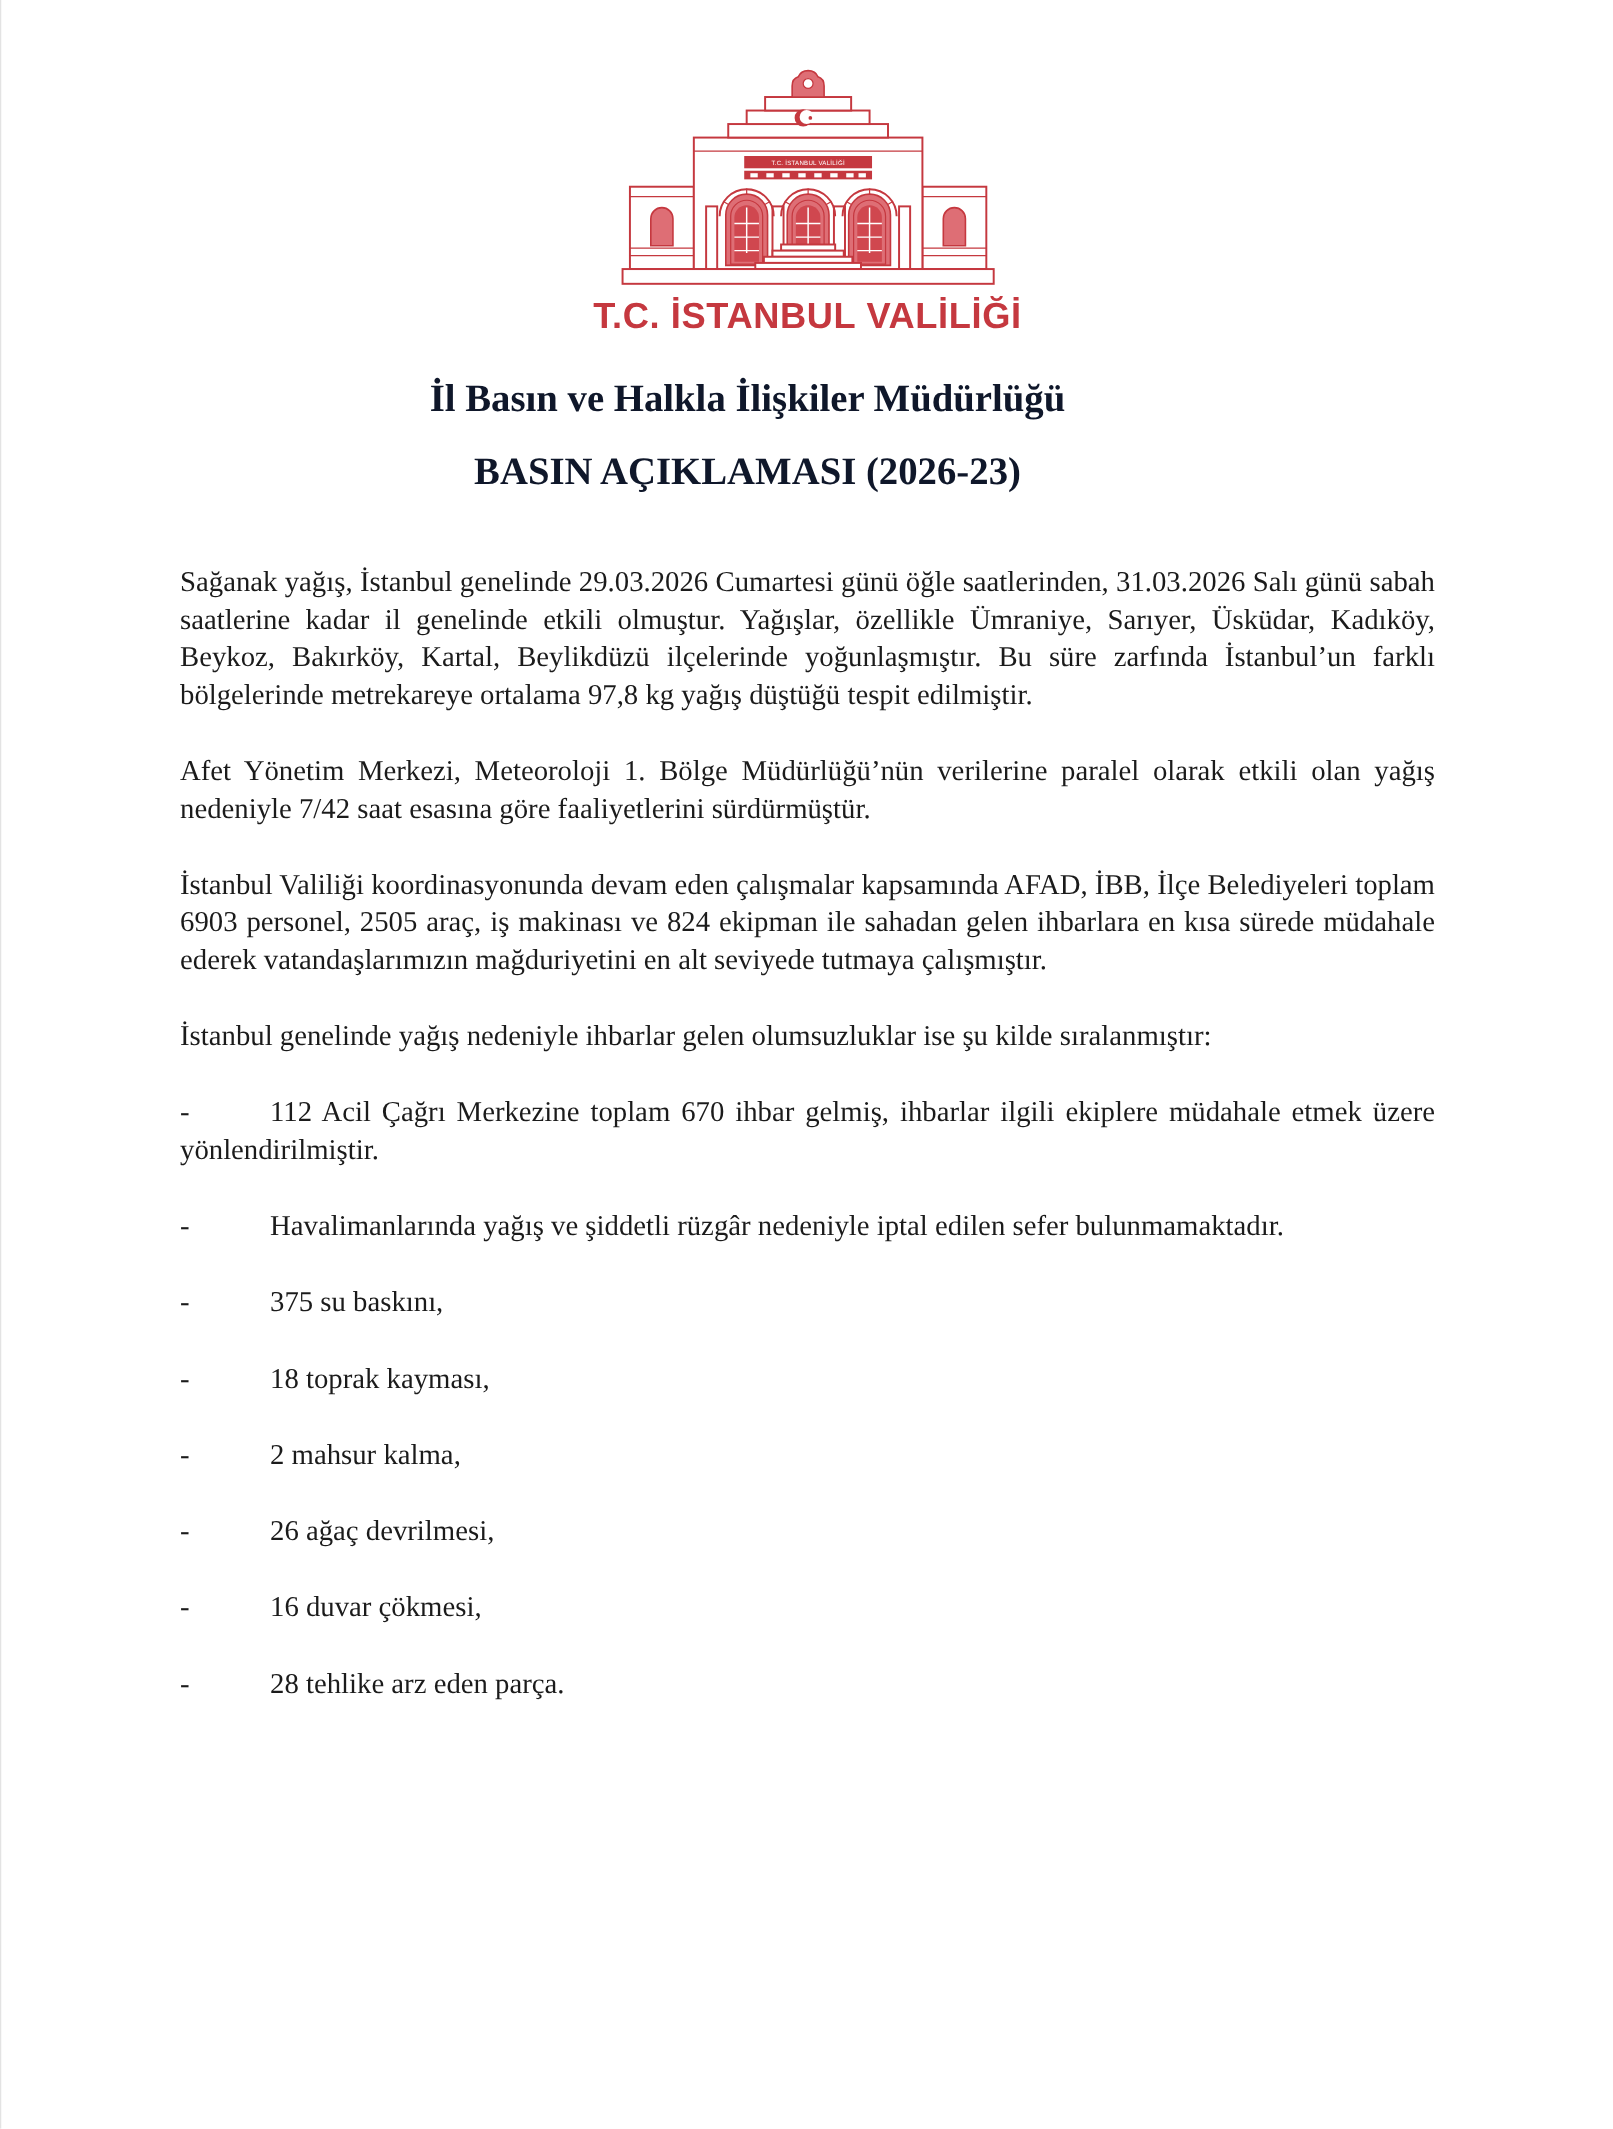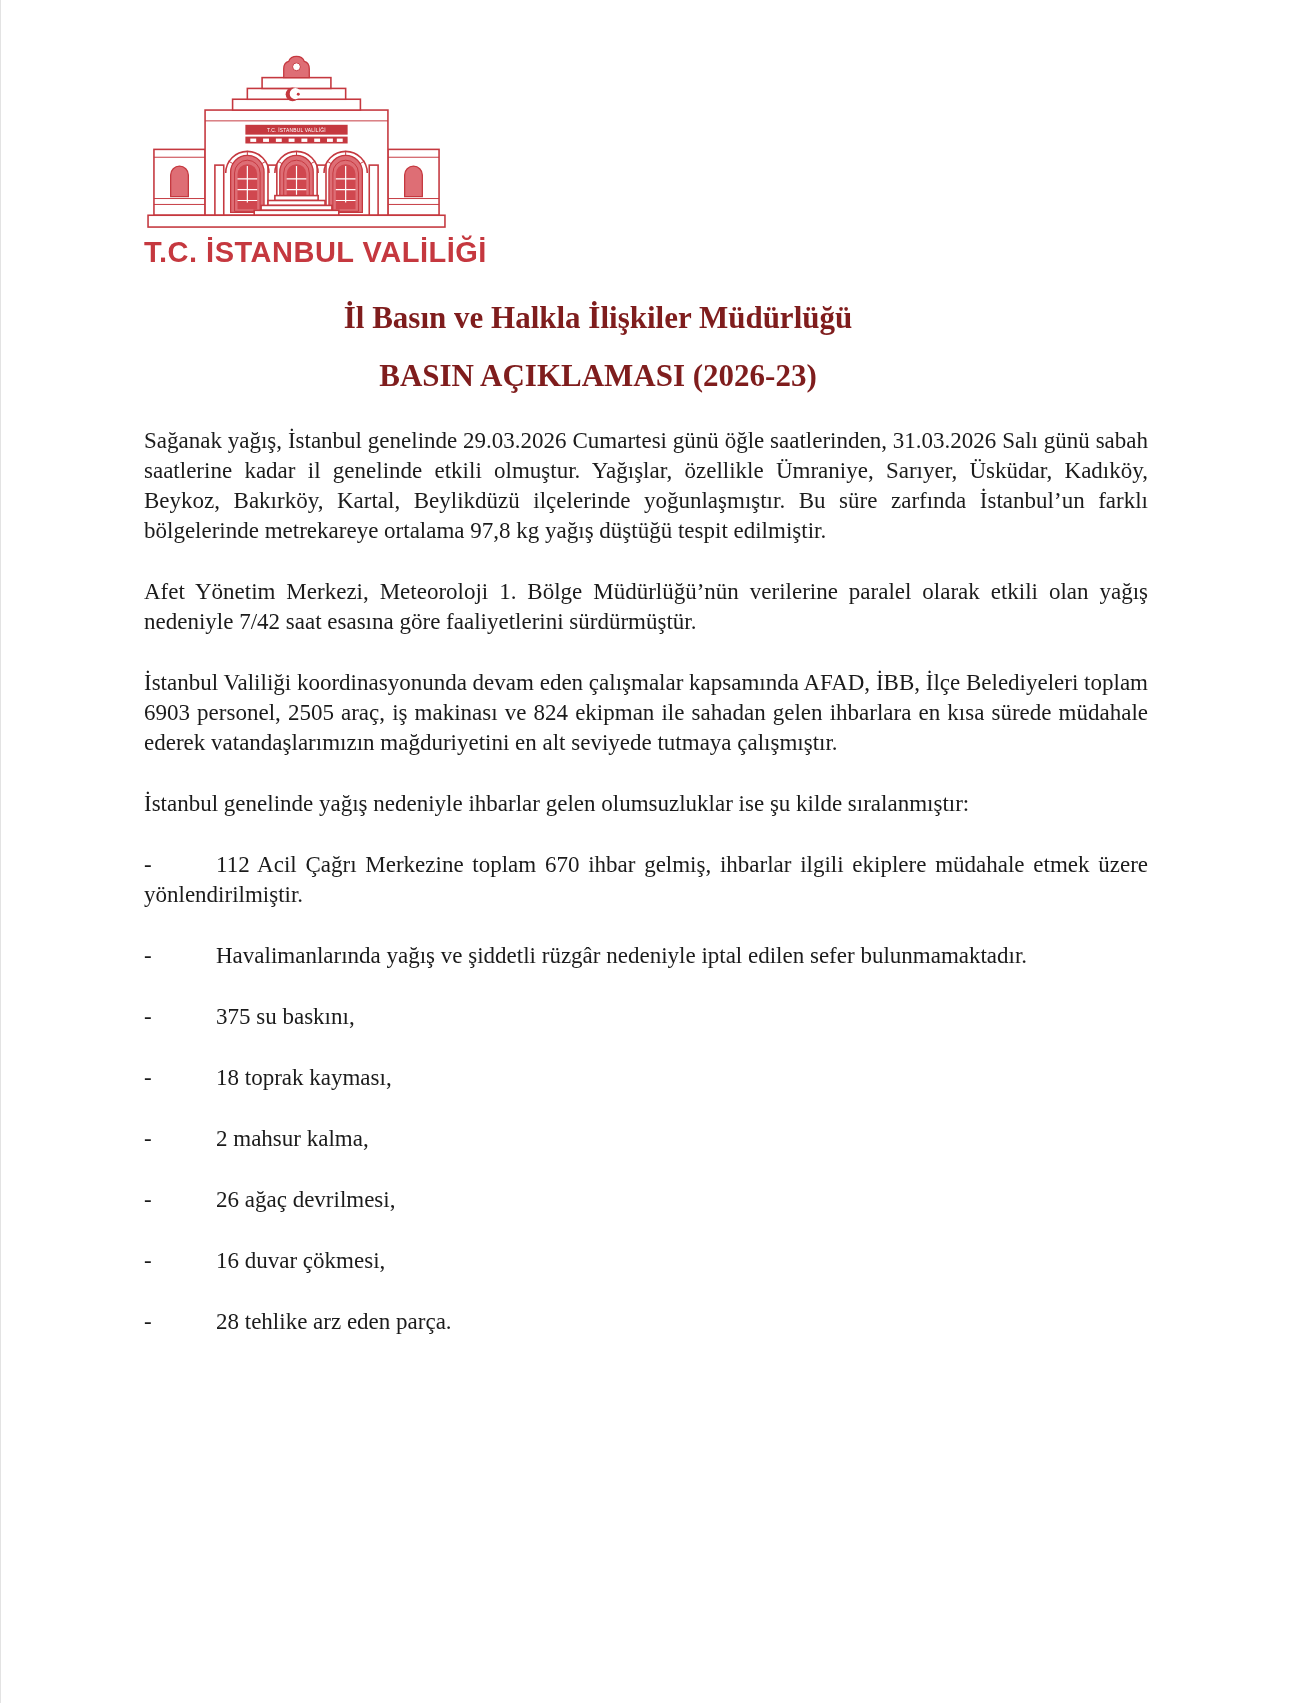--- a/index.html
+++ b/index.html
@@ -10,45 +10,45 @@
     -webkit-font-smoothing: antialiased;
   }
   .page {
     box-sizing: border-box;
     width: 1290px; height: 1703px;
     padding: 55px 142px 0 143px;
     border-left: 1px solid #e3e3e3;
     background: #ffffff;
     overflow: hidden;
   }
-  .letterhead { }
+  .letterhead { text-align: center; }
   .org-name {
     font-family: "Liberation Sans", sans-serif;
     font-weight: bold;
     color: #c5383f;
     font-size: 29px;
     letter-spacing: 0.5px;
     line-height: 36px;
     margin-top: 0px;
   }
   h1, h2 {
     font-family: "Liberation Serif", serif;
     font-weight: bold;
     text-align: center;
     font-size: 31px;
     line-height: 36px;
     margin: 0;
     position: relative;
     left: -48px;
-    color: #7f1d1d;
+    color: #0f172a;
   }
   h1 { margin-top: 30px; }
   h2 { margin-top: 22px; }
   .content {
-    margin-top: 32px;
+    margin-top: 56px;
     font-size: 23px;
     line-height: 30px;
     text-align: justify;
   }
   .para   { margin: 0 0 31px 0; }
   .bullet { margin: 0 0 31px 0; }
   .dash   { display: inline-block; width: 72px; }
   .closing { font-weight: bold; margin: 0; }
   svg text {
     font-family: "Liberation Sans", sans-serif;

